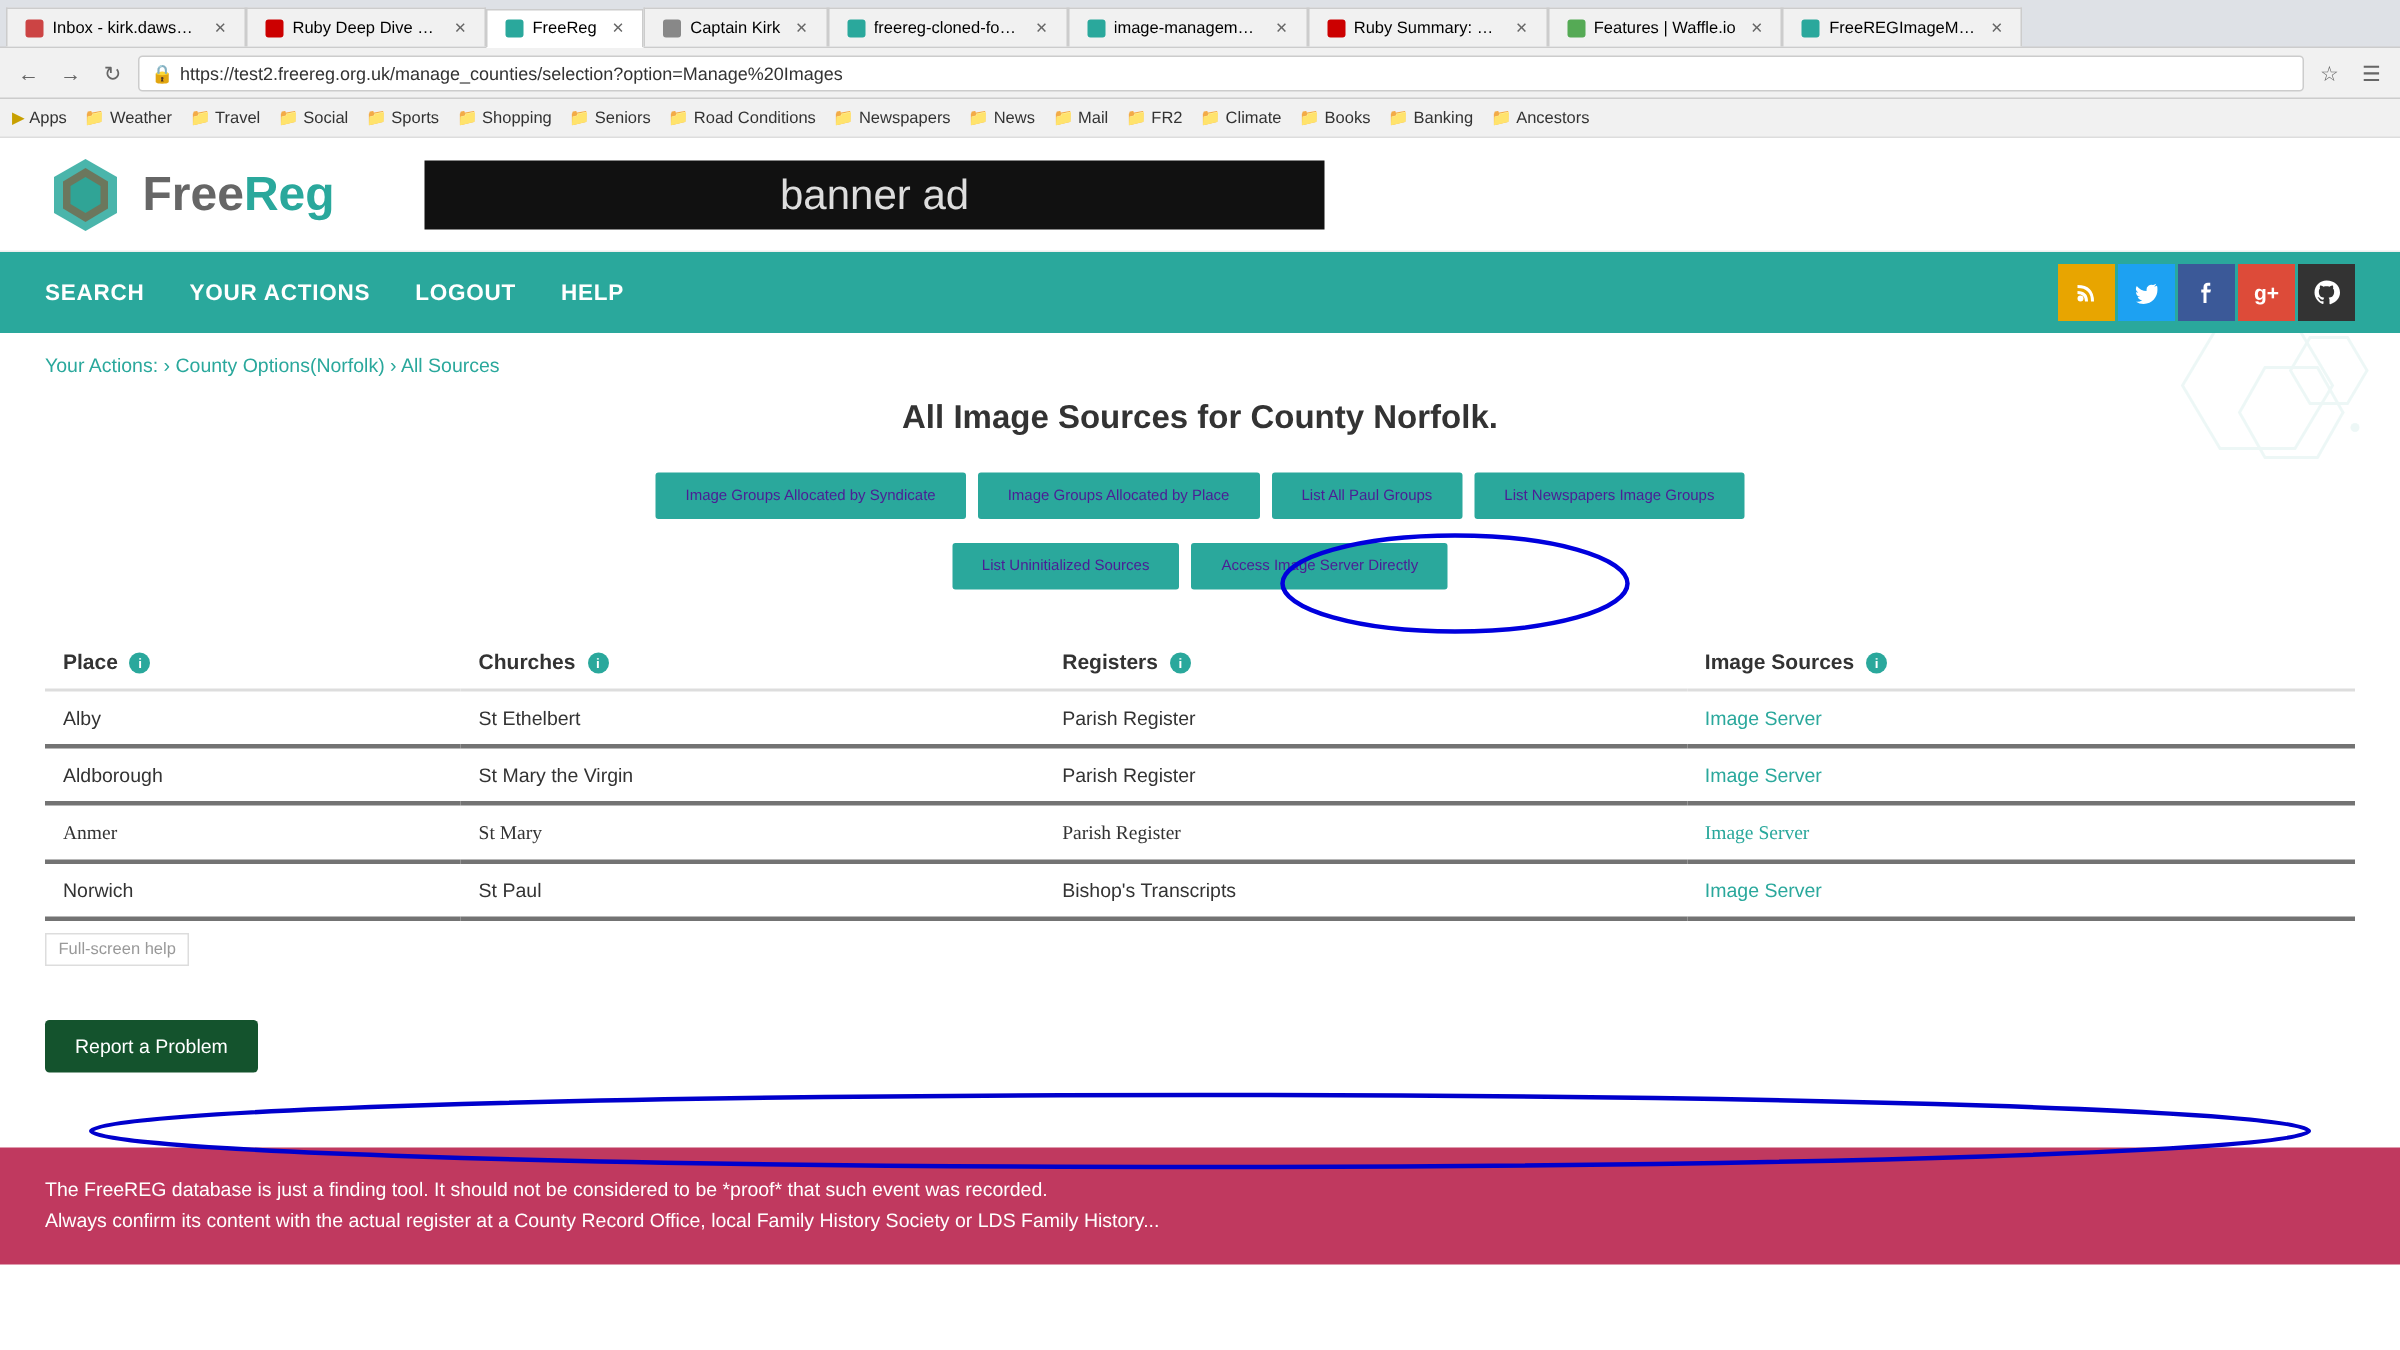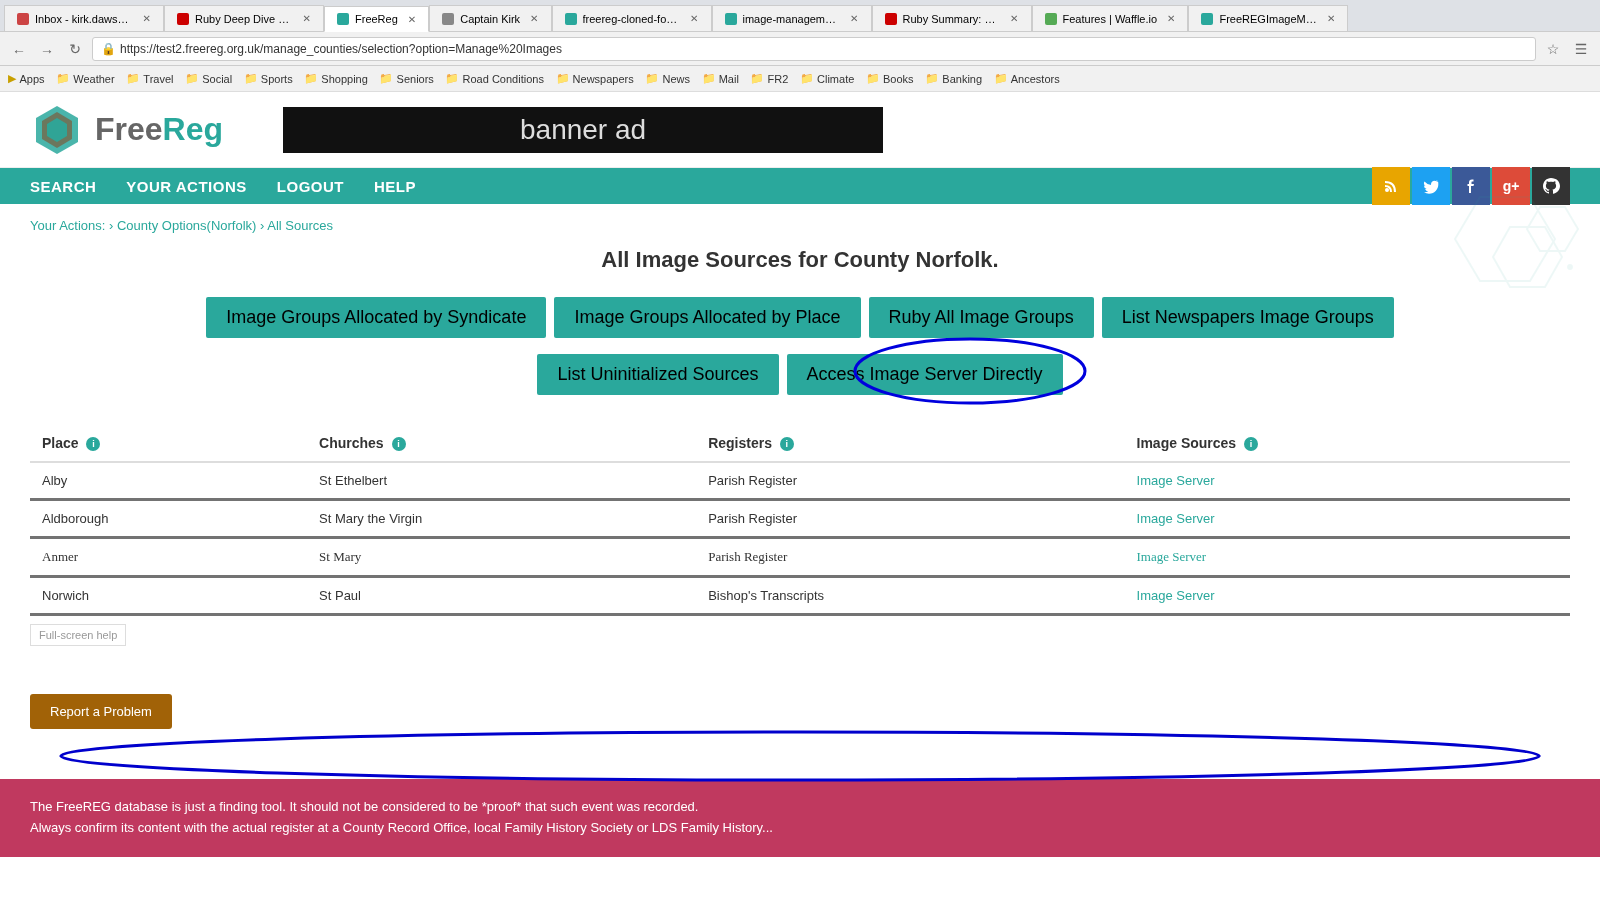--- a/index.html
+++ b/index.html
@@ -108,21 +108,21 @@
       max-width: 600px;
       height: 46px;
       display: flex; align-items: center; justify-content: center;
     }
 
     
     .main-nav {
       background: #2aa89c;
       display: flex;
       align-items: center;
-      height: 36px;
+      height: 54px;
       padding: 0 30px;
     }
     .nav-links { display: flex; gap: 30px; }
     .nav-link {
       color: #fff;
       text-decoration: none;
       font-size: 15px;
       font-weight: bold;
       letter-spacing: 0.5px;
       cursor: pointer;
@@ -179,24 +179,24 @@
     .action-buttons {
       display: flex;
       flex-wrap: wrap;
       justify-content: center;
       gap: 8px;
       margin-bottom: 30px;
       position: relative;
     }
     .action-btn {
       background: #2aa89c;
-      color: #000000;
+      color: #4c1d95;
       border: none;
       padding: 10px 20px;
-      font-size: 18px;
+      font-size: 10px;
       cursor: pointer;
       border-radius: 2px;
       white-space: nowrap;
     }
 
     
     .data-table {
       width: 100%;
       border-collapse: collapse;
       margin-top: 10px;
@@ -226,28 +226,28 @@
       margin-left: 4px;
       vertical-align: middle;
       cursor: pointer;
     }
 
     
     .anmer-row td { position: relative; }
 
     
     .report-btn {
-      background: #a16207;
+      background: #14532d;
       color: #fff;
       border: none;
       padding: 10px 20px;
       font-size: 13px;
       cursor: pointer;
       border-radius: 3px;
-      margin-top: 32px;
+      margin-top: 20px;
     }
 
     
     .footer-bar {
       background: #c0395f;
       color: #fff;
       padding: 18px 30px;
       font-size: 13px;
       line-height: 1.6;
       margin-top: 20px;
@@ -431,21 +431,21 @@
       <polygon points="140,20 165,20 178,42 165,64 140,64 127,42" fill="none" stroke="#2aa89c" stroke-width="2"></polygon>
       <circle cx="170" cy="80" r="3" fill="#2aa89c"></circle>
     </svg>
 
     <h1 class="page-title">All Image Sources for County Norfolk.</h1>
 
     
     <div class="action-buttons">
       <button class="action-btn">Image Groups Allocated by Syndicate</button>
       <button class="action-btn">Image Groups Allocated by Place</button>
-      <button class="action-btn">Ruby All Image Groups</button>
+      <button class="action-btn">List All Paul Groups</button>
       <button class="action-btn">List Newspapers Image Groups</button>
 
       <div style="flex-basis:100%;height:0;"></div>
       <button class="action-btn">List Uninitialized Sources</button>
       <button class="action-btn" style="position:relative;">Access Image Server Directly</button>
 
       <svg style="position:absolute; top:38px; left:50%; margin-left:50px; width:240px; height:72px; pointer-events:none;">
         <ellipse cx="120" cy="36" rx="115" ry="32" fill="none" stroke="#0000dd" stroke-width="3"></ellipse>
       </svg>
     </div>

